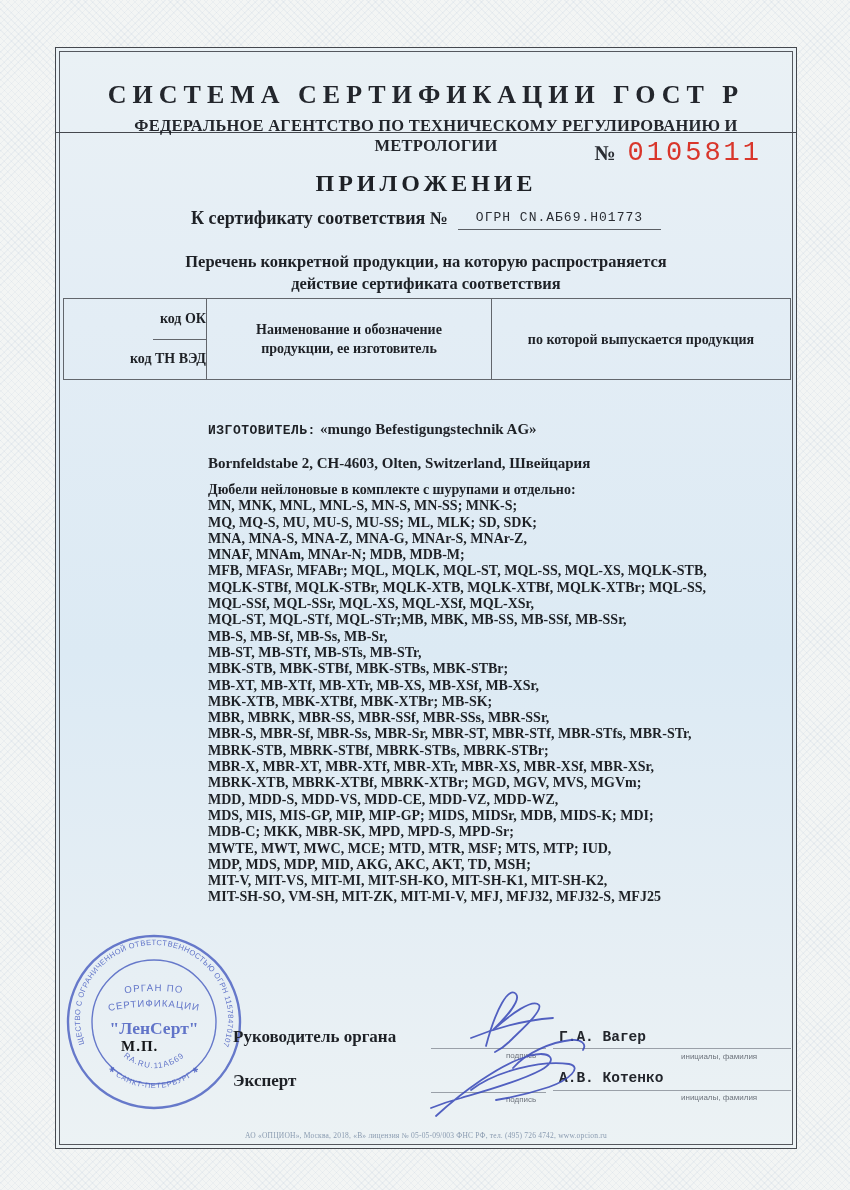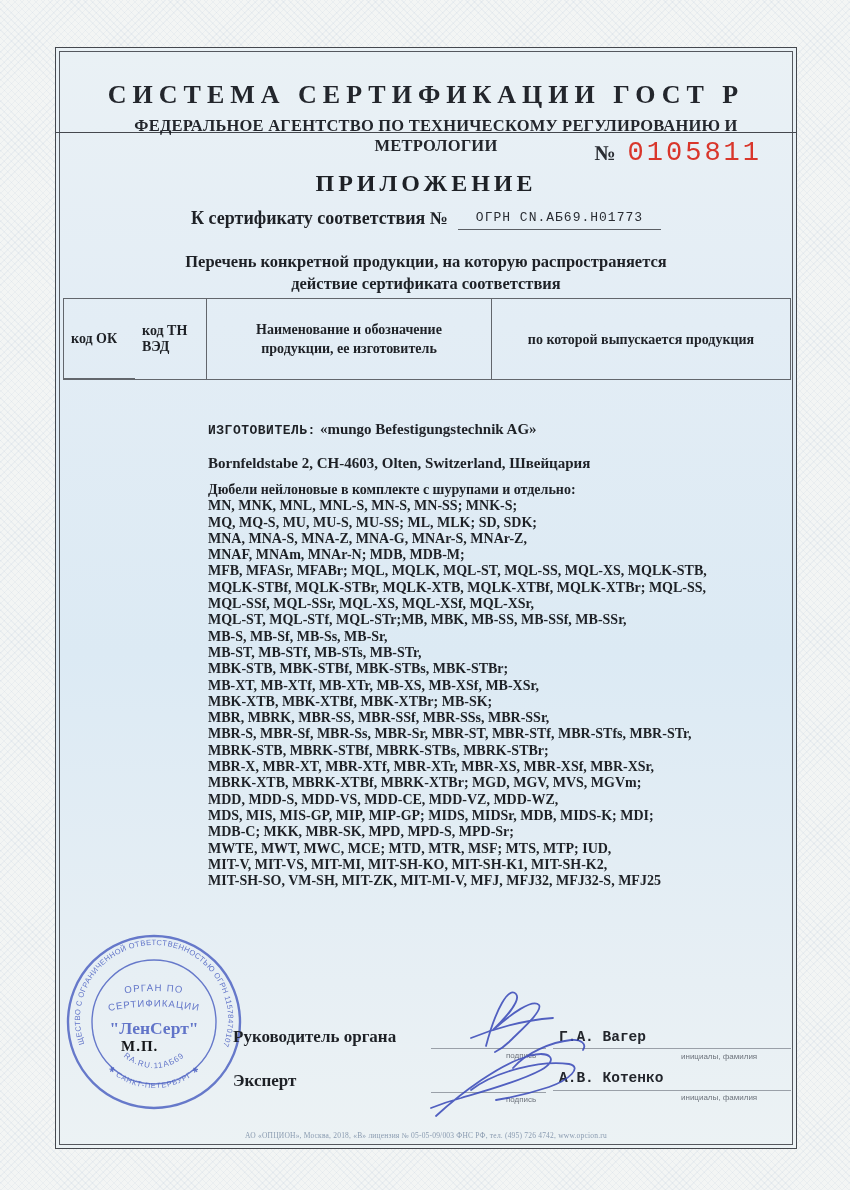--- a/index.html
+++ b/index.html
@@ -33,21 +33,21 @@
   .certline .lbl{font-size:18px;font-weight:bold;padding-bottom:1px;}
   .certline .val{
     font-family:"Liberation Mono","DejaVu Sans Mono",monospace;font-size:13px;letter-spacing:1px;color:#2a2d33;
     border-bottom:1px solid #5a5e64;padding:0 14px 4px 14px;min-width:175px;text-align:center;
   }
   .purpose{position:absolute;left:0;top:203px;width:100%;text-align:center;font-size:16.5px;font-weight:bold;line-height:22px;}
   .ptable{
     position:absolute;left:7px;top:250px;width:726px;height:80px;
     border:1px solid #62666c;display:grid;grid-template-columns:143px 285px 1fr;
   }
-  .ptable .c1{border-right:1px solid #62666c;display:flex;}
+  .ptable .c1{border-right:1px solid #62666c;display:flex;flex-direction:column;align-items:flex-end;}
   .ptable .c1 .cell{flex:1;display:flex;align-items:center;padding-left:7px;font-size:14px;font-weight:bold;}
   .ptable .c1 .cell:first-child{border-bottom:1px solid #62666c;}
   .ptable .c2{border-right:1px solid #62666c;}
   .ptable .c2,.ptable .c3{display:flex;flex-direction:column;justify-content:center;text-align:center;font-size:14px;font-weight:bold;line-height:19px;}
   .manufacturer{position:absolute;left:152px;top:365px;line-height:32px;}
   .manufacturer .mlabel{font-family:"Liberation Mono","DejaVu Sans Mono",monospace;font-size:13px;font-weight:bold;letter-spacing:0.5px;}
   .manufacturer .mname,.manufacturer .maddr{font-size:15px;font-weight:bold;}
   .products{position:absolute;left:152px;top:434px;width:582px;font-size:14px;font-weight:bold;line-height:16.3px;white-space:nowrap;}
   .stamp-wrap{position:absolute;left:2px;top:878px;width:192px;height:192px;z-index:2;}
   .mp{position:absolute;left:65px;top:990px;font-size:15px;font-weight:bold;letter-spacing:1px;color:#15171a;z-index:3;}
@@ -141,20 +141,21 @@
       <div>MBK-XTB, MBK-XTBf, MBK-XTBr; MB-SK;</div>
       <div>MBR, MBRK, MBR-SS, MBR-SSf, MBR-SSs, MBR-SSr,</div>
       <div>MBR-S, MBR-Sf, MBR-Ss, MBR-Sr, MBR-ST, MBR-STf, MBR-STfs, MBR-STr,</div>
       <div>MBRK-STB, MBRK-STBf, MBRK-STBs, MBRK-STBr;</div>
       <div>MBR-X, MBR-XT, MBR-XTf, MBR-XTr, MBR-XS,  MBR-XSf, MBR-XSr,</div>
       <div>MBRK-XTB, MBRK-XTBf, MBRK-XTBr; MGD, MGV, MVS, MGVm;</div>
       <div>MDD, MDD-S, MDD-VS, MDD-CE, MDD-VZ, MDD-WZ,</div>
       <div>MDS, MIS, MIS-GP, MIP, MIP-GP; MIDS, MIDSr, MDB, MIDS-K; MDI;</div>
       <div>MDB-C; MKK, MBR-SK, MPD, MPD-S, MPD-Sr;</div>
       <div>MWTE, MWT, MWC, MCE; MTD, MTR, MSF; MTS, MTP; IUD,</div>
+      <div>MDP, MDS, MDP, MID, AKG, AKC, AKT, TD, MSH;</div>
       <div>MIT-V,  MIT-VS, MIT-MI, MIT-SH-KO, MIT-SH-K1, MIT-SH-K2,</div>
       <div>MIT-SH-SO, VM-SH, MIT-ZK, MIT-MI-V, MFJ,  MFJ32, MFJ32-S, MFJ25</div>
     </div>
 
   <svg class="stamp-wrap" viewBox="0 0 192 192">
     <g fill="none" stroke="#4a5fc1" opacity="0.82">
       <circle cx="96" cy="96" r="86" stroke-width="2.4"></circle>
       <circle cx="96" cy="96" r="62" stroke-width="1.4"></circle>
     </g>
     <defs>

